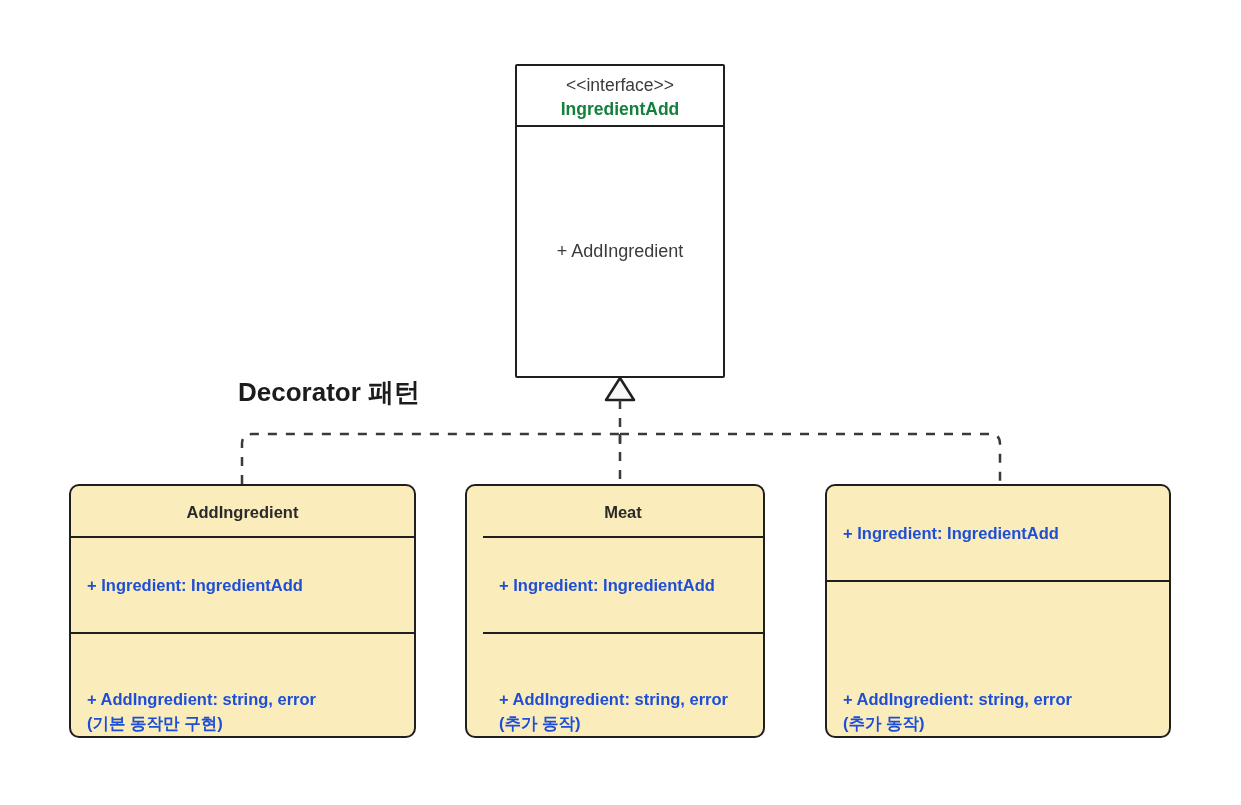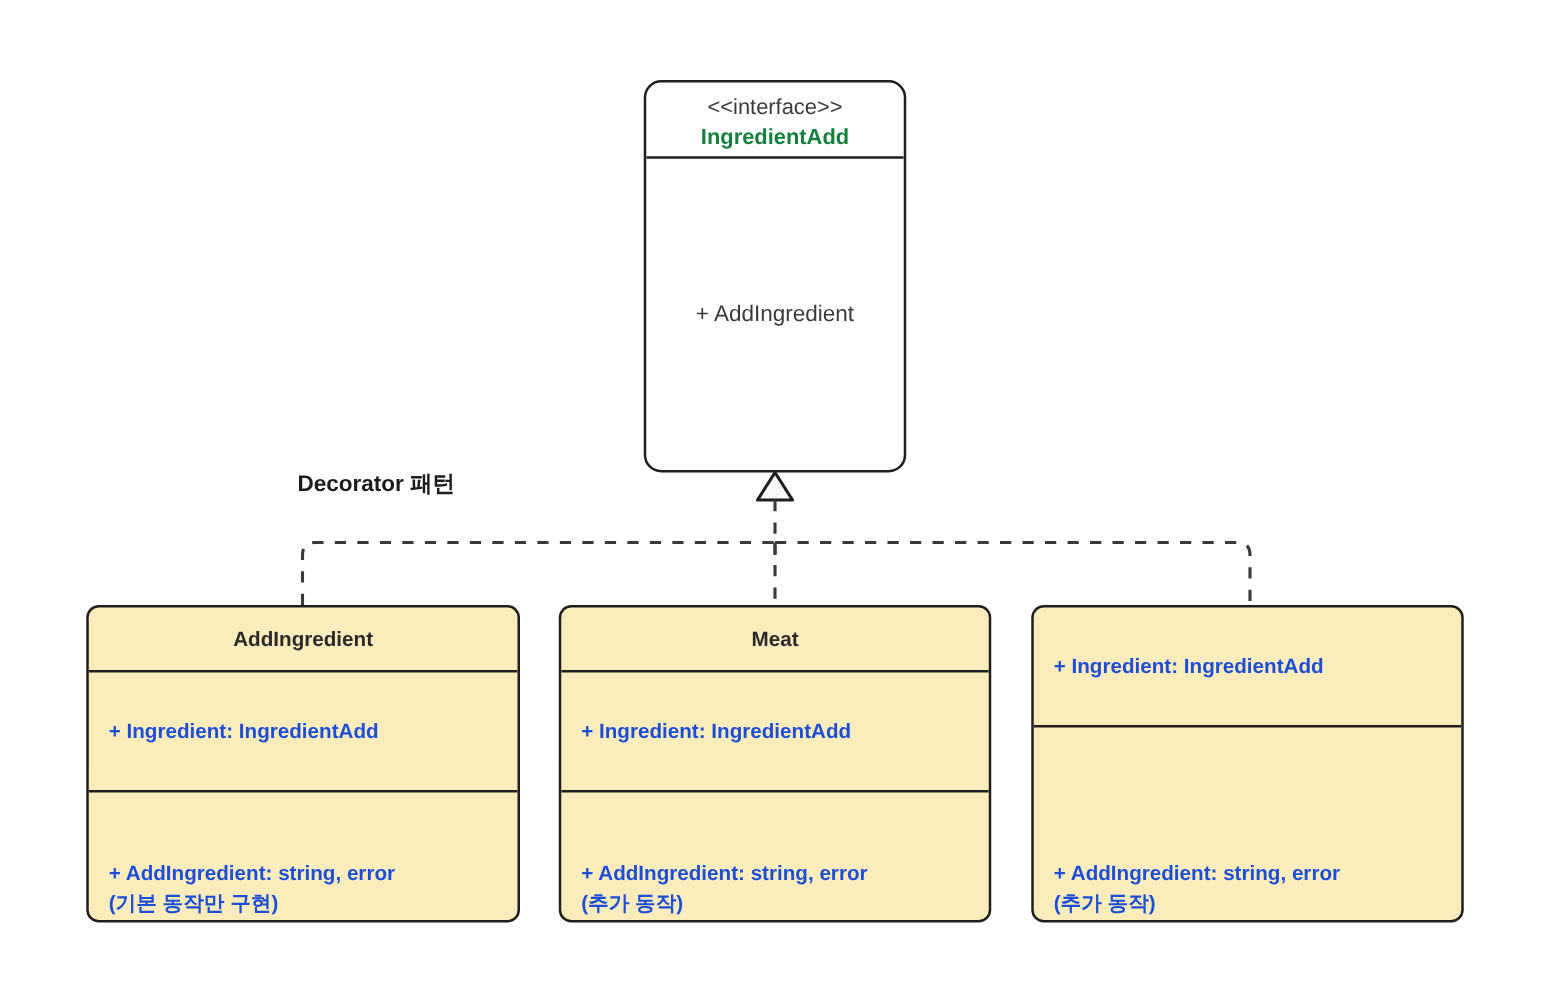--- a/index.html
+++ b/index.html
@@ -35,21 +35,21 @@
 
   
   .iface-box {
     position: absolute;
     left: 515px;
     top: 64px;
     width: 210px;
     height: 314px;
     background: #ffffff;
     border: 2.5px solid #1f1f1f;
-    border-radius: 14px;
+    border-radius: 2px;
     box-sizing: border-box;
     overflow: hidden;
     display: flex;
     flex-direction: column;
   }
   .iface-head {
     padding-top: 8px;
     text-align: center;
     border-bottom: 2.5px solid #1f1f1f;
     padding-bottom: 2px;
@@ -84,21 +84,21 @@
     height: 254px;
     background: #fbecbb;
     border: 2.5px solid #1f1f1f;
     border-radius: 10px;
     box-sizing: border-box;
     overflow: hidden;
     display: flex;
     flex-direction: column;
   }
   .class-box.box-0 { left: 69px;  width: 347px; }
-  .class-box.box-1 { left: 447px; width: 346px; }
+  .class-box.box-1 { left: 465px; width: 300px; padding-left: 16px; }
   .class-box.box-2 { left: 825px; width: 346px; }
 
   .cb-title {
     height: 52px;
     line-height: 52px;
     text-align: center;
     font-size: 16.5px;
     font-weight: bold;
     color: #2a2a2a;
     border-bottom: 2.5px solid #1f1f1f;
@@ -125,21 +125,21 @@
     color: #1d4ed8;
     line-height: 1.5;
     white-space: pre-line;
   }
 
   
   .diagram-title {
     position: absolute;
     left: 238px;
     top: 375px;
-    font-size: 18px;
+    font-size: 26px;
     font-weight: bold;
     color: #1c1c1c;
     white-space: nowrap;
   }
 </style>
 </head>
 <body>
 
 <div id="diagram-canvas">
 

